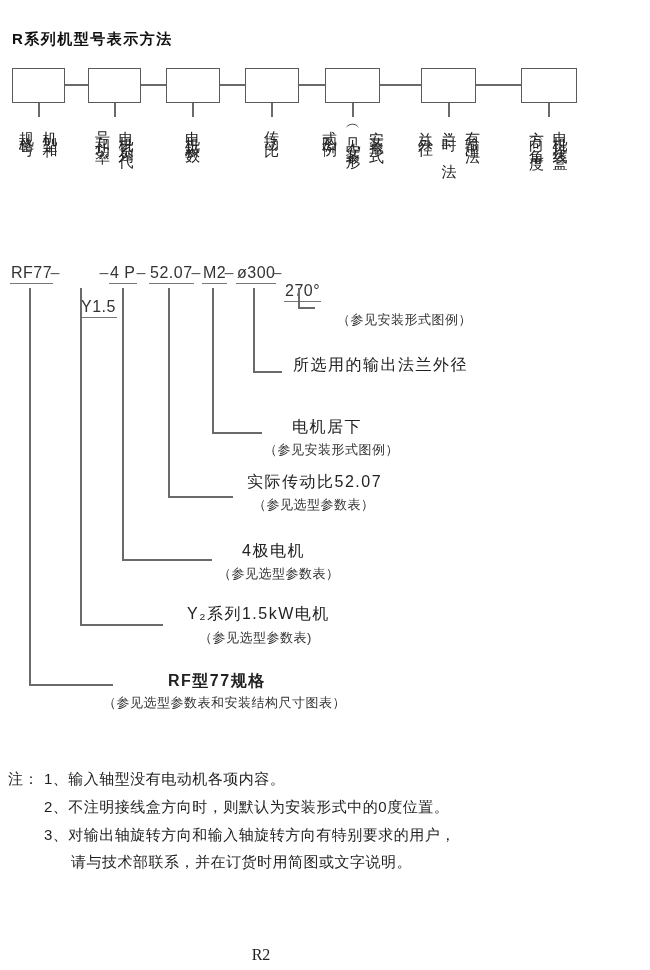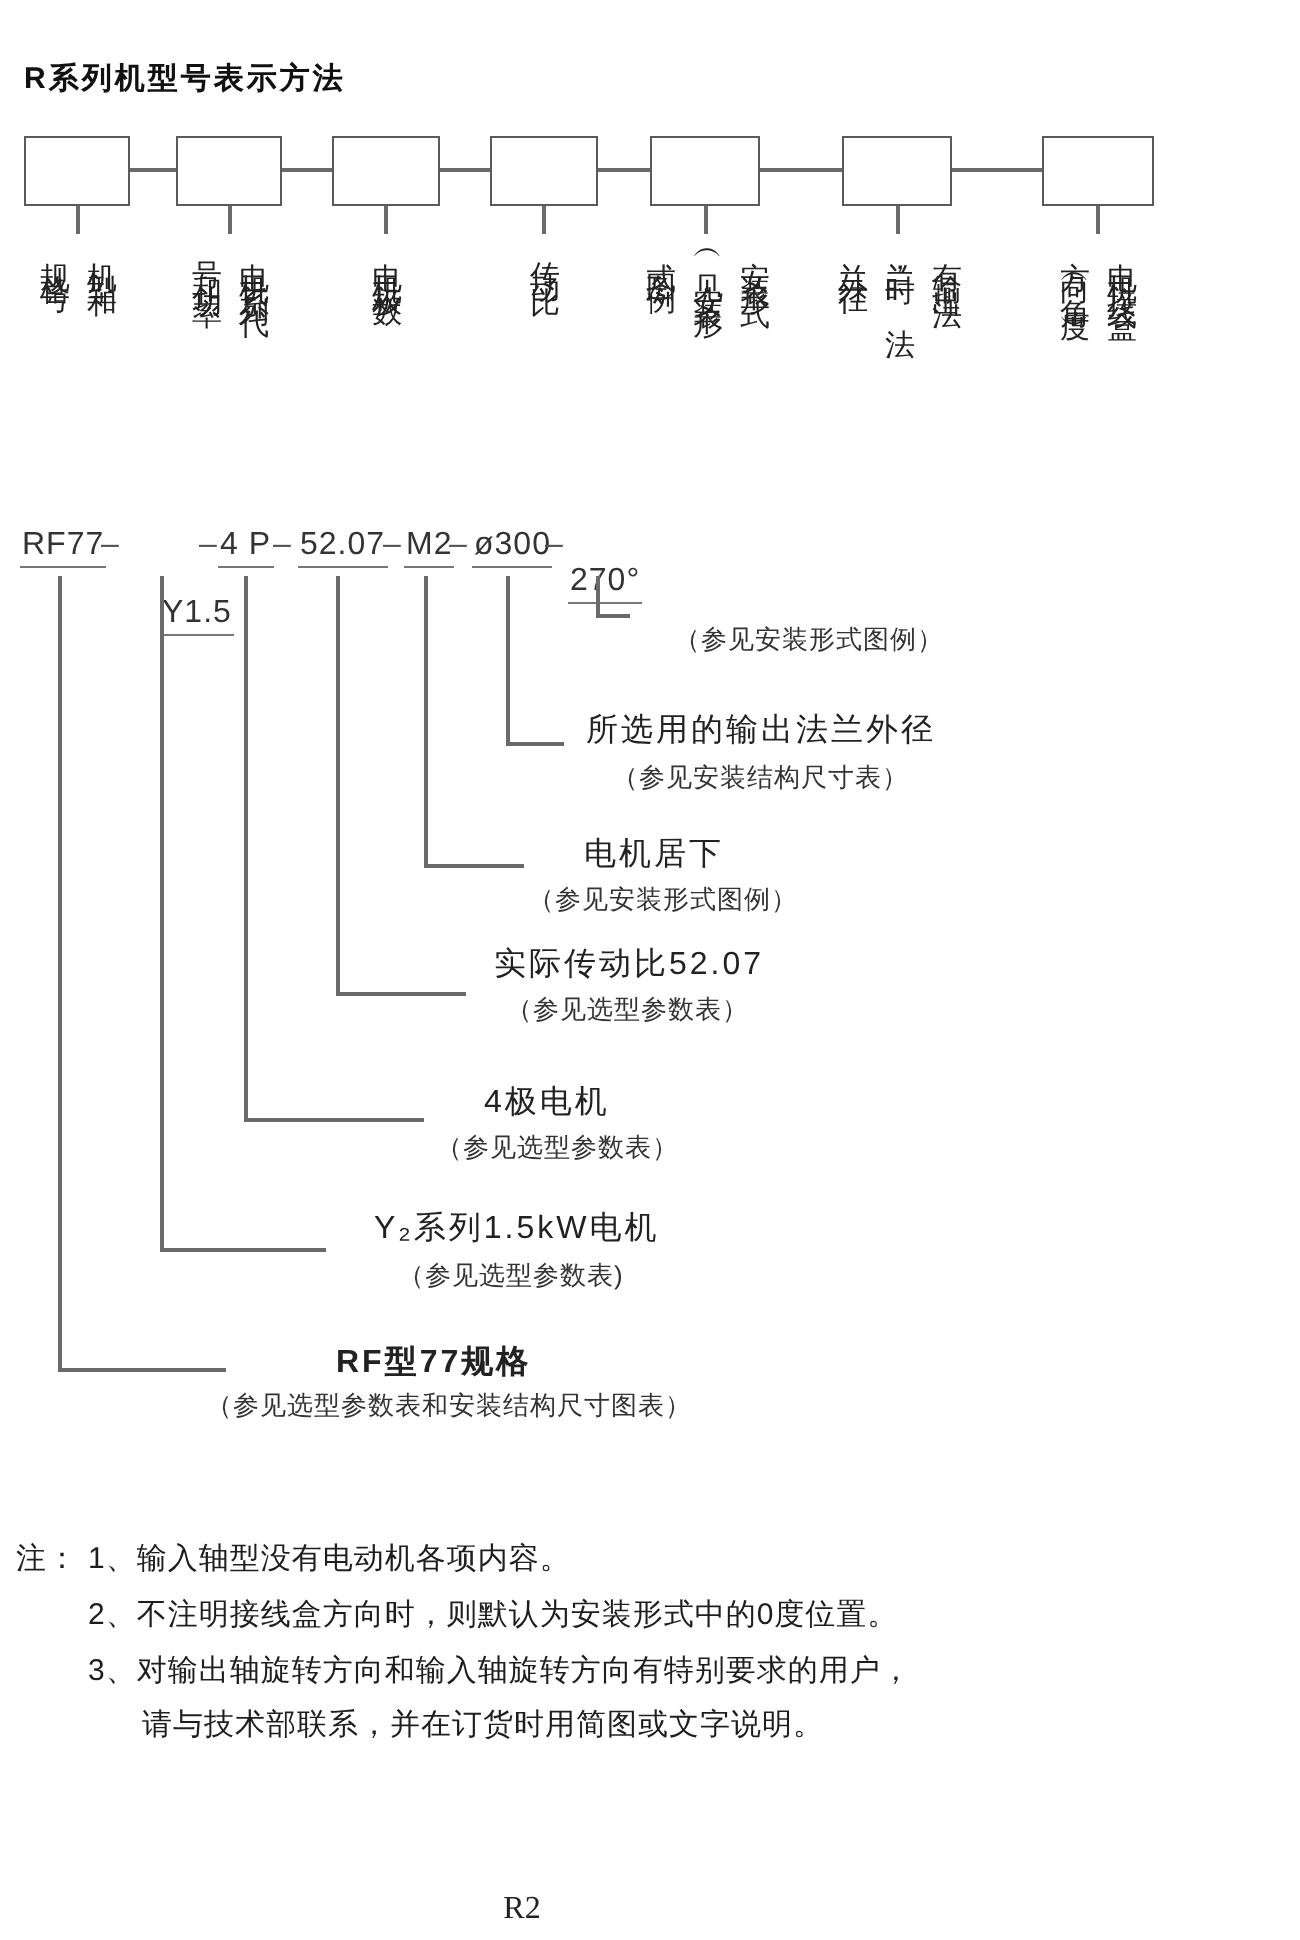--- a/index.html
+++ b/index.html
@@ -185,21 +185,20 @@
 
   <div class="vline" style="left:80px;  top:288px; height:337px;"></div>
   <div class="hline" style="left:80px;  top:624px; width:83px;"></div>
 
   <div class="vline" style="left:29px;  top:288px; height:397px;"></div>
   <div class="hline" style="left:29px;  top:684px; width:84px;"></div>
 
   <div class="callout-sub" style="left:337px; top:311px;">（参见安装形式图例）</div>
 
   <div class="callout-main" style="left:293px; top:355px;text-align:center;">所选用的输出法兰外径</div>
-  <div class="callout-sub" style="left:306px; top:380px;">（参见安装结构尺寸表）</div>
 
   <div class="callout-main" style="left:292px; top:417px;">电机居下</div>
   <div class="callout-sub" style="left:264px; top:441px;">（参见安装形式图例）</div>
 
   <div class="callout-main" style="left:247px; top:472px;">实际传动比52.07</div>
   <div class="callout-sub" style="left:253px; top:496px;">（参见选型参数表）</div>
 
   <div class="callout-main" style="left:242px; top:541px;">4极电机</div>
   <div class="callout-sub" style="left:218px; top:565px;">（参见选型参数表）</div>
 

